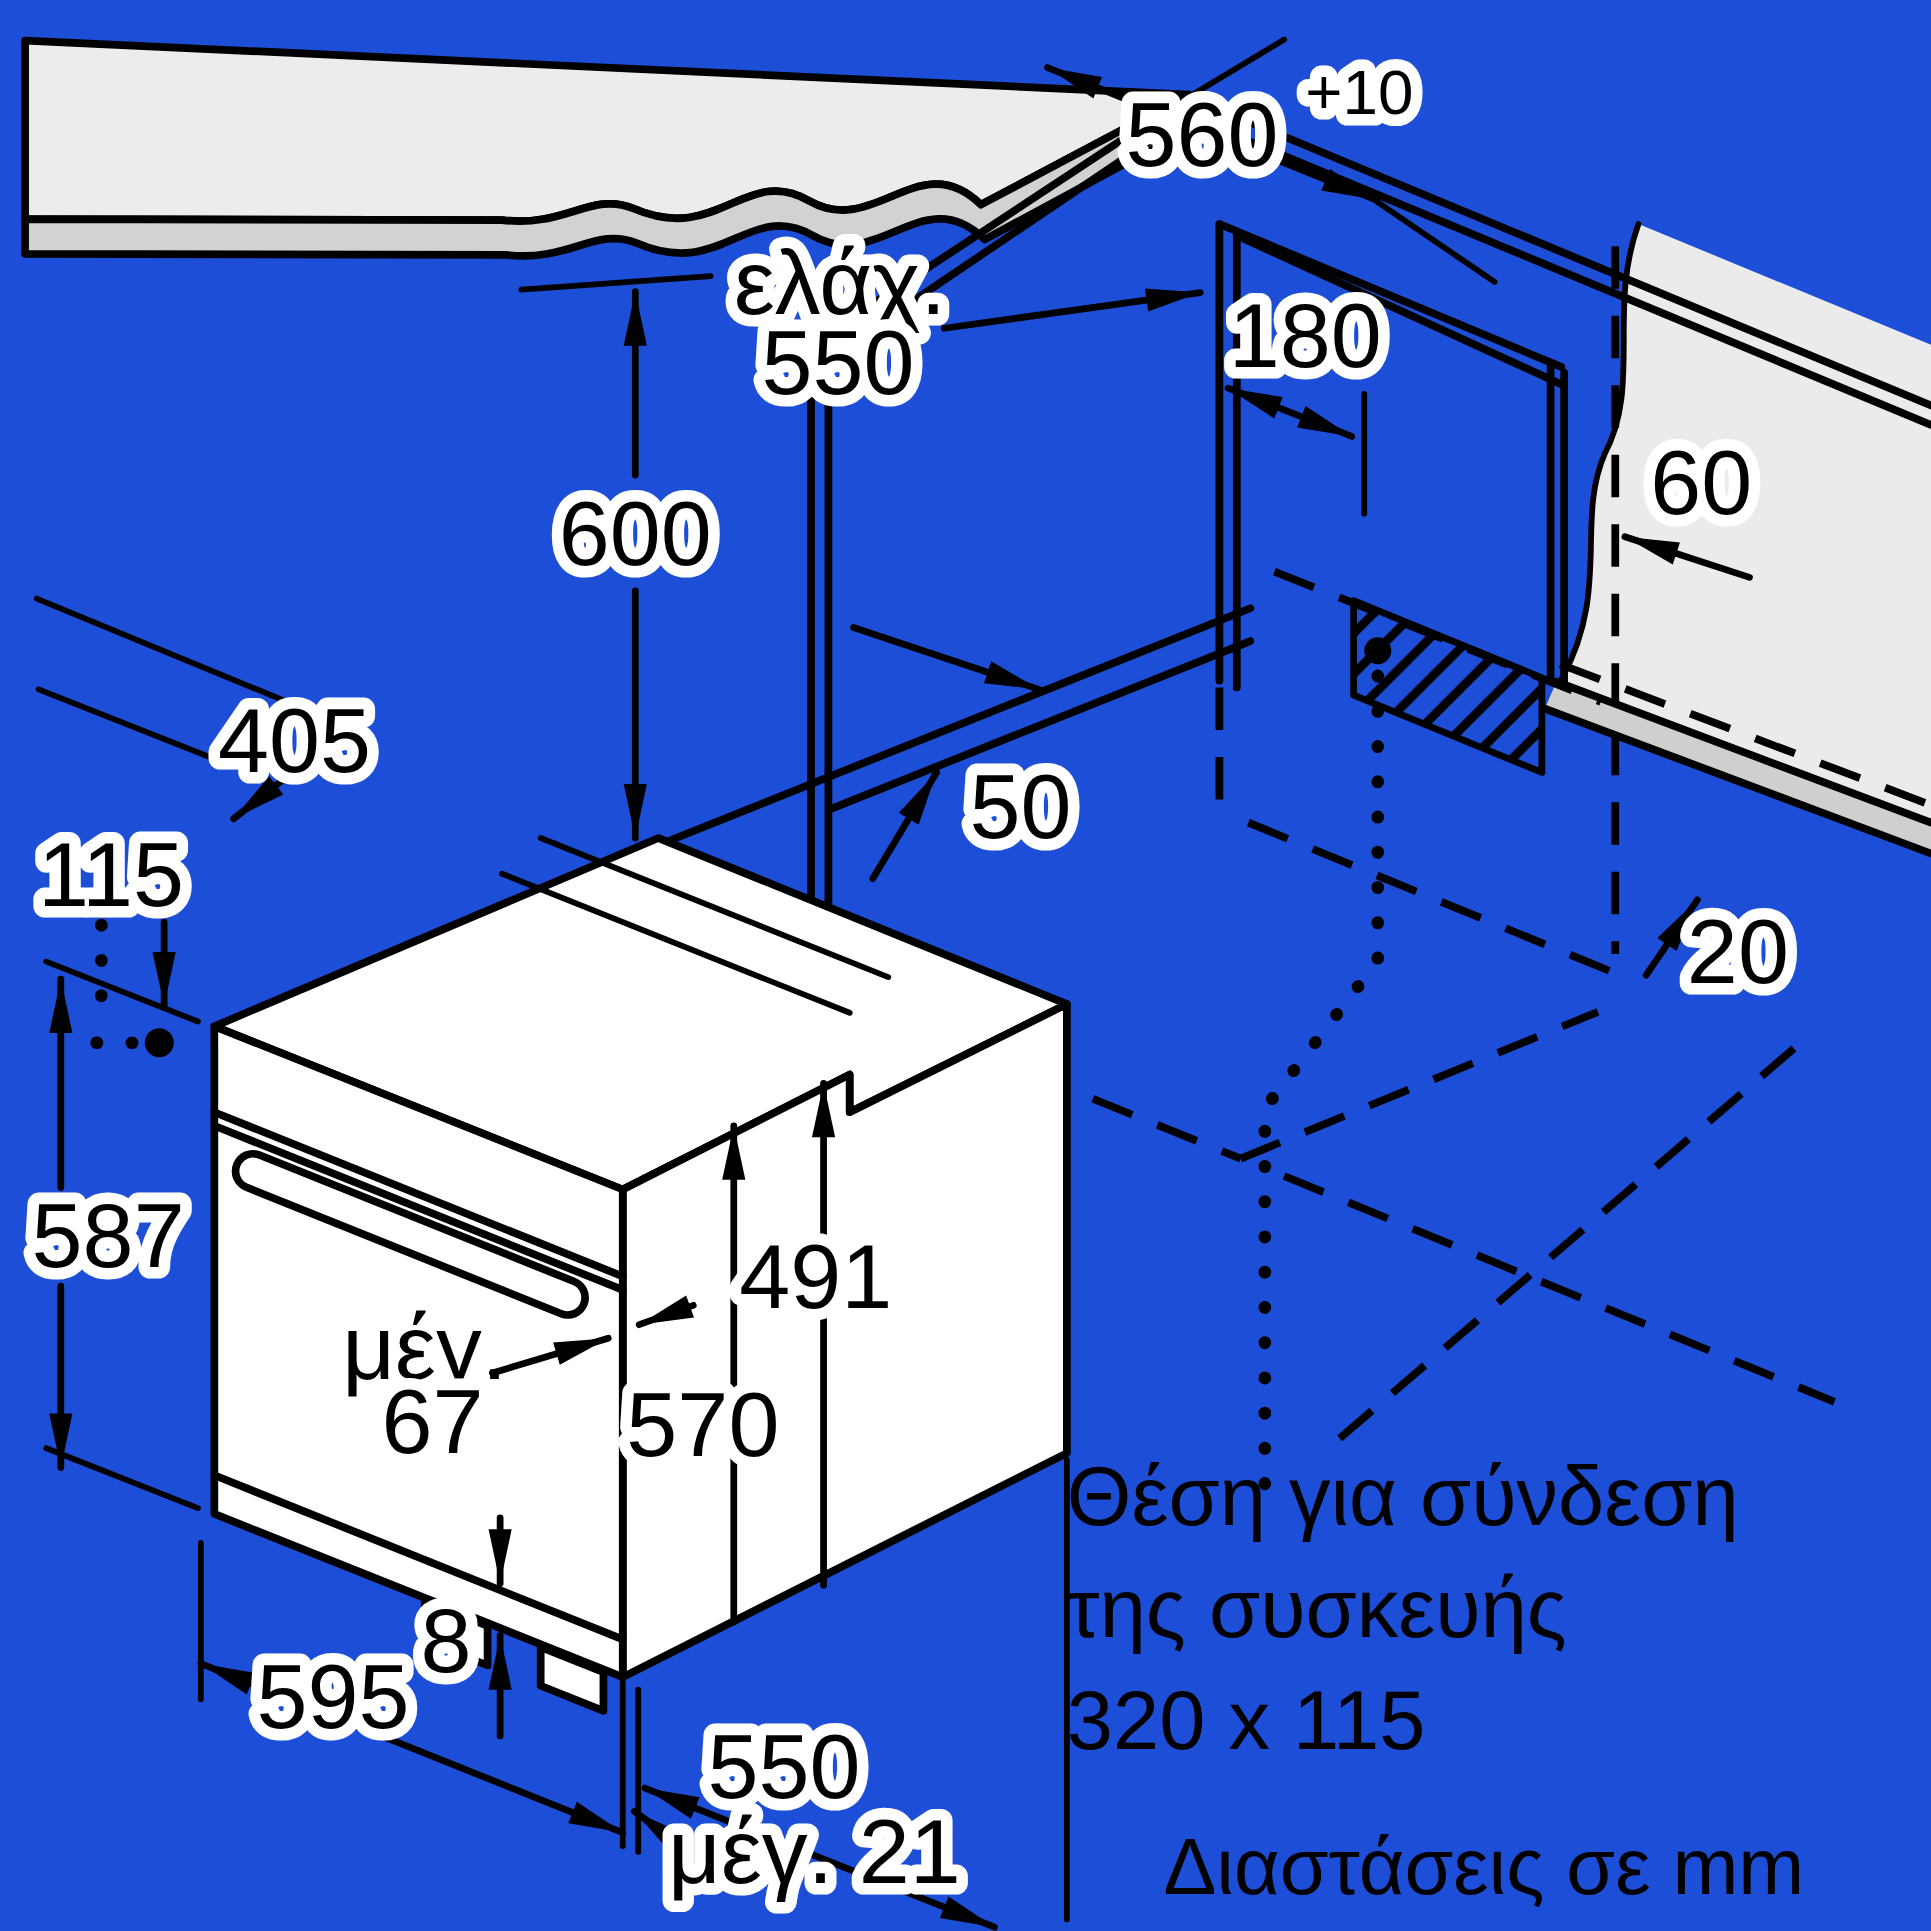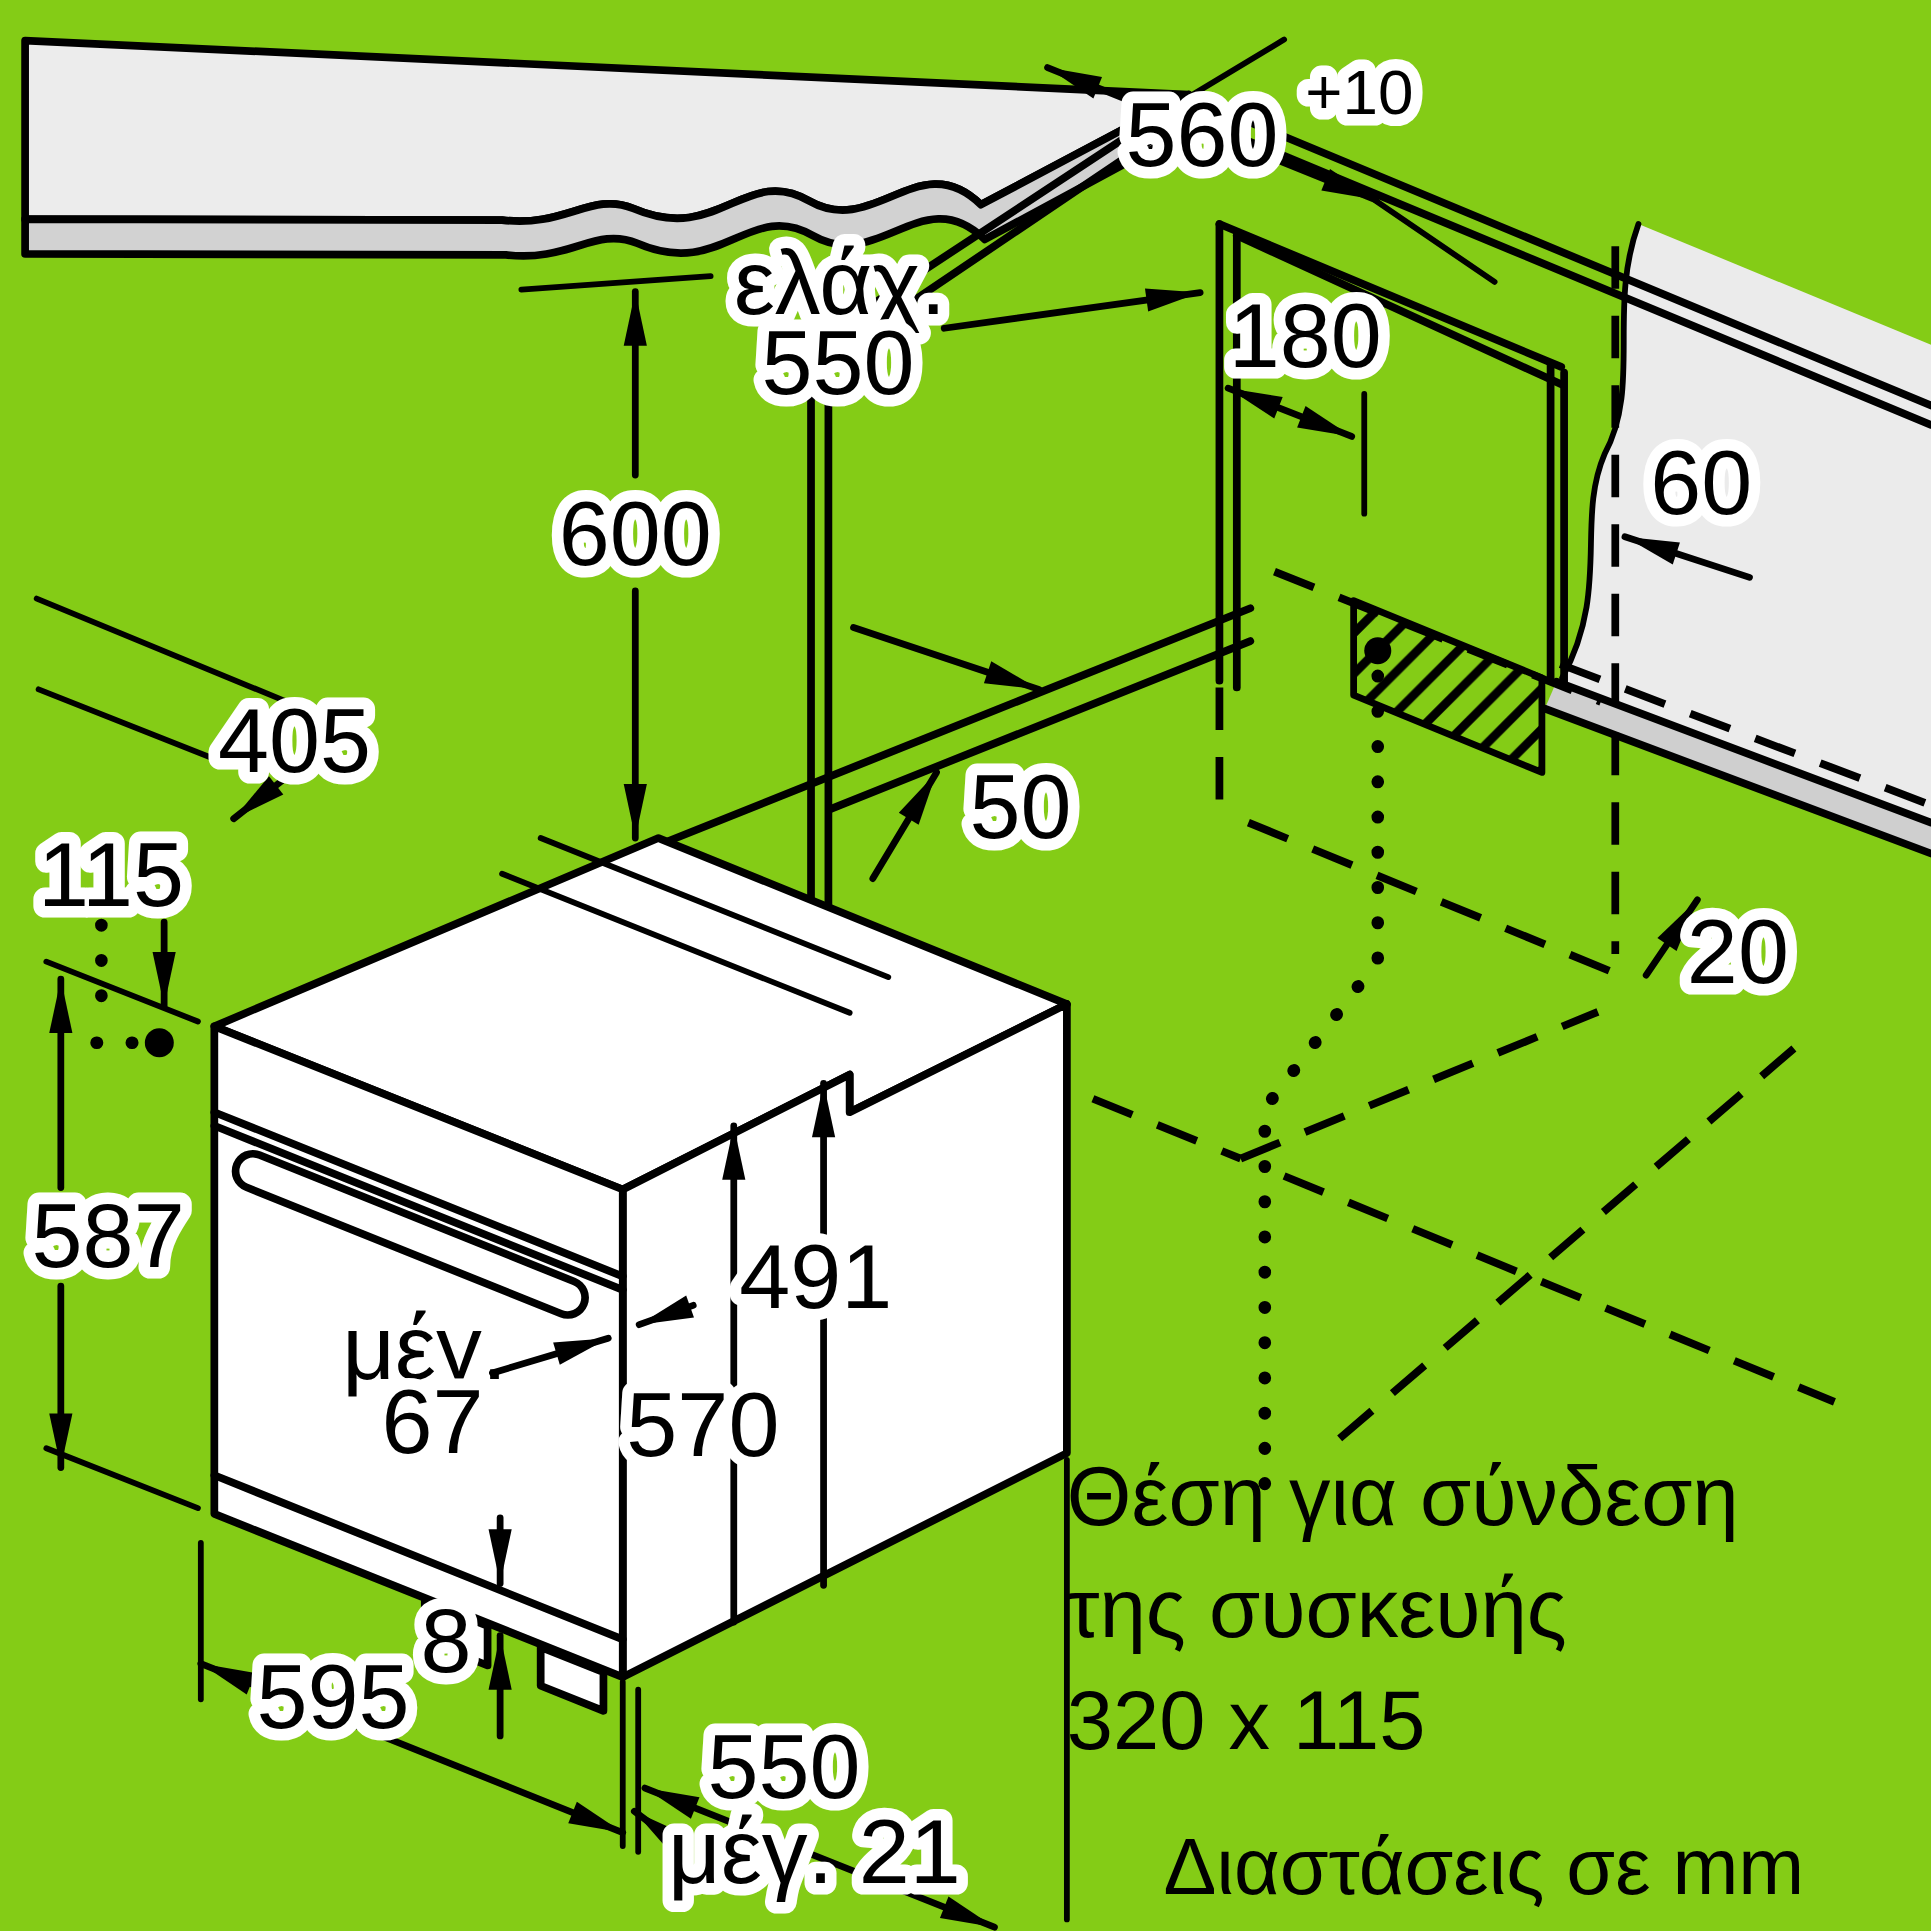--- a/index.html
+++ b/index.html
@@ -1,16 +1,16 @@
 <!DOCTYPE html>
 <html><head>
 <meta charset="utf-8">
 <style>
   html,body{margin:0;padding:0;background:#fff;}
-  .stage{position:relative;width:1931px;height:1931px;background:#84cc16;overflow:hidden;}
+  .stage{position:relative;width:1931px;height:1931px;background:#1d4ed8;overflow:hidden;}
   svg{display:block;}
   svg text{font-family:"Liberation Sans","DejaVu Sans",sans-serif;fill:#000;}
   .dim{font-size:95px;}
   .dimsup{font-size:66px;}
   .cap{font-size:86px;}
   .unit{font-size:82px;}
   .halo{paint-order:stroke;stroke:#ffffff;stroke-width:24px;stroke-linejoin:round;}
   .ln{stroke:#000;stroke-width:8;fill:none;stroke-linecap:round;}
   .lnthin{stroke:#000;stroke-width:6;fill:none;stroke-linecap:round;}
   .dimln{stroke:#000;stroke-width:7;fill:none;stroke-linecap:round;}

